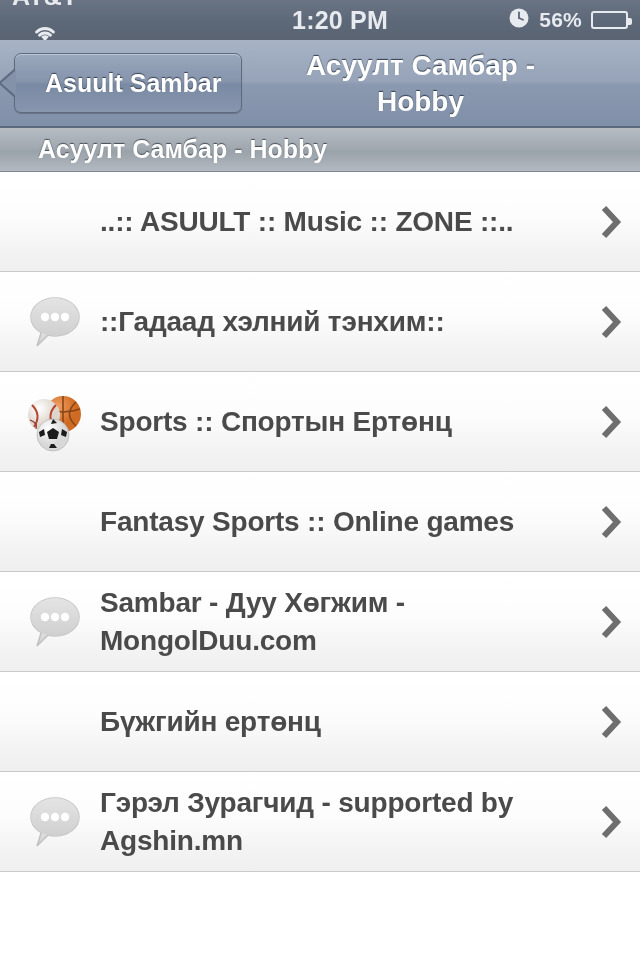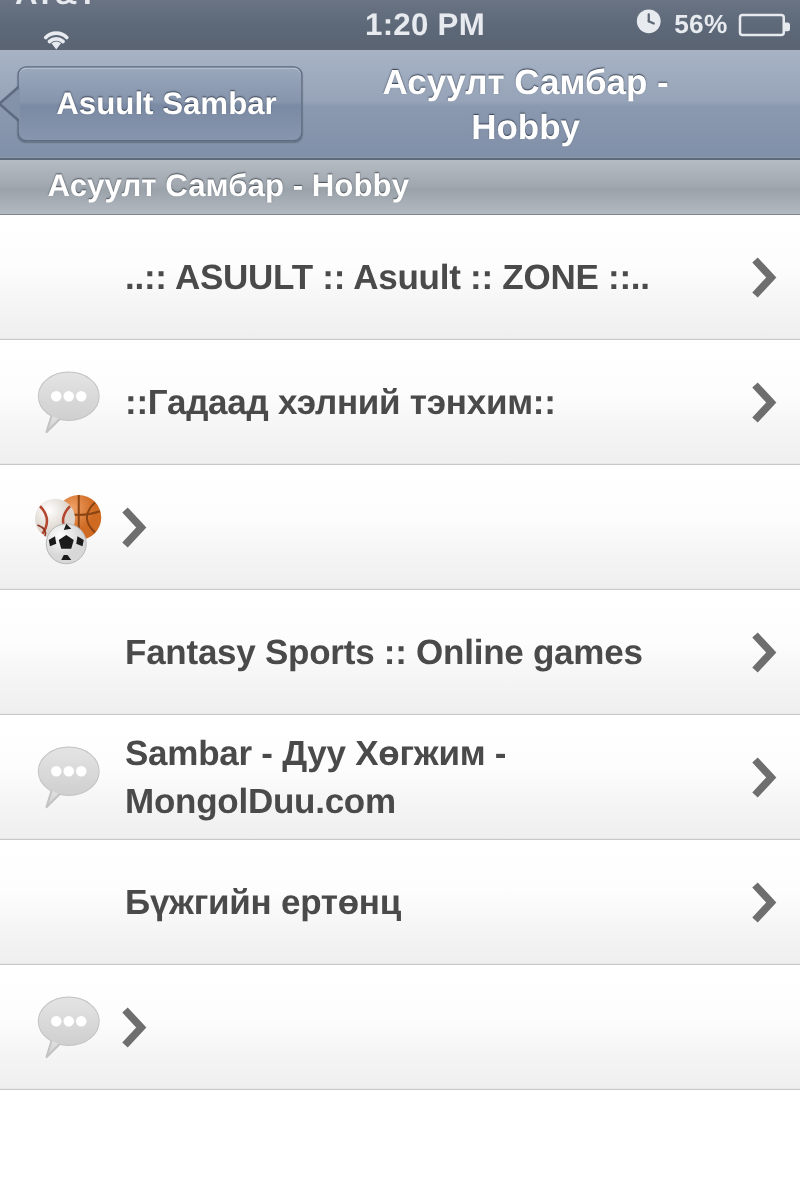--- a/index.html
+++ b/index.html
@@ -230,21 +230,21 @@
 Hobby</div>
 </div>
 
 <div class="section-header">
   <span>Асуулт Самбар - Hobby</span>
 </div>
 
 <div class="list" id="list">
     <div class="row">
       <div class="row-icon empty"></div>
-      <div class="row-label">..:: ASUULT :: Asuult :: ZONE ::..</div>
+      <div class="row-label">..:: ASUULT :: Music :: ZONE ::..</div>
       <div class="chevron">
         <svg width="22" height="34" viewBox="0 0 22 34">
           <path d="M4 3 L17 17 L4 31" stroke="#6e6e6e" stroke-width="6" fill="none" stroke-linecap="butt" stroke-linejoin="miter"></path>
         </svg>
       </div>
     </div>
     <div class="row">
       <div class="row-icon">
         <svg class="bubble-icon" width="64" height="64" viewBox="0 0 64 64">
           <defs>
@@ -295,20 +295,21 @@
           <path d="M34 15 q-10 10 -2 22" stroke="#b4462f" stroke-width="2" fill="none"></path>
           <path d="M8 30 q8 3 6 9" stroke="#8e3322" stroke-width="1.2" fill="none"></path>
           <circle cx="31" cy="45" r="16" fill="url(#sc)" stroke="#b8b8b8" stroke-width="0.8"></circle>
           <polygon points="31,38 37,42 35,49 27,49 25,42" fill="#1b1b1b"></polygon>
           <polygon points="31,29 35,33 29,34" fill="#1b1b1b"></polygon>
           <polygon points="17,42 22,39 23,45 18,47" fill="#1b1b1b"></polygon>
           <polygon points="45,42 44,47 39,45 40,39" fill="#1b1b1b"></polygon>
           <polygon points="27,58 35,58 32,54 29,54" fill="#1b1b1b"></polygon>
         </svg>
       </div>
+      <div class="row-label">Sports :: Спортын Ертөнц</div>
       <div class="chevron">
         <svg width="22" height="34" viewBox="0 0 22 34">
           <path d="M4 3 L17 17 L4 31" stroke="#6e6e6e" stroke-width="6" fill="none" stroke-linecap="butt" stroke-linejoin="miter"></path>
         </svg>
       </div>
     </div>
     <div class="row">
       <div class="row-icon empty"></div>
       <div class="row-label">Fantasy Sports :: Online games</div>
       <div class="chevron">
@@ -360,20 +361,21 @@
             </linearGradient>
           </defs>
           <ellipse cx="33" cy="27" rx="24" ry="19" fill="url(#bg1)" stroke="#c2c2c2" stroke-width="1.5"></ellipse>
           <path d="M20 40 L15 56 L28 43 Z" fill="url(#bg1)" stroke="#c2c2c2" stroke-width="1.5"></path>
           <ellipse cx="33" cy="27" rx="24" ry="19" fill="url(#bg1)"></ellipse>
           <circle cx="23" cy="27" r="4.2" fill="#ffffff"></circle>
           <circle cx="33" cy="27" r="4.2" fill="#ffffff"></circle>
           <circle cx="43" cy="27" r="4.2" fill="#ffffff"></circle>
         </svg>
       </div>
+      <div class="row-label">Гэрэл Зурагчид - supported by Agshin.mn</div>
       <div class="chevron">
         <svg width="22" height="34" viewBox="0 0 22 34">
           <path d="M4 3 L17 17 L4 31" stroke="#6e6e6e" stroke-width="6" fill="none" stroke-linecap="butt" stroke-linejoin="miter"></path>
         </svg>
       </div>
     </div>
     <div class="row row-partial"></div>
   </div>
 
 </body></html>

